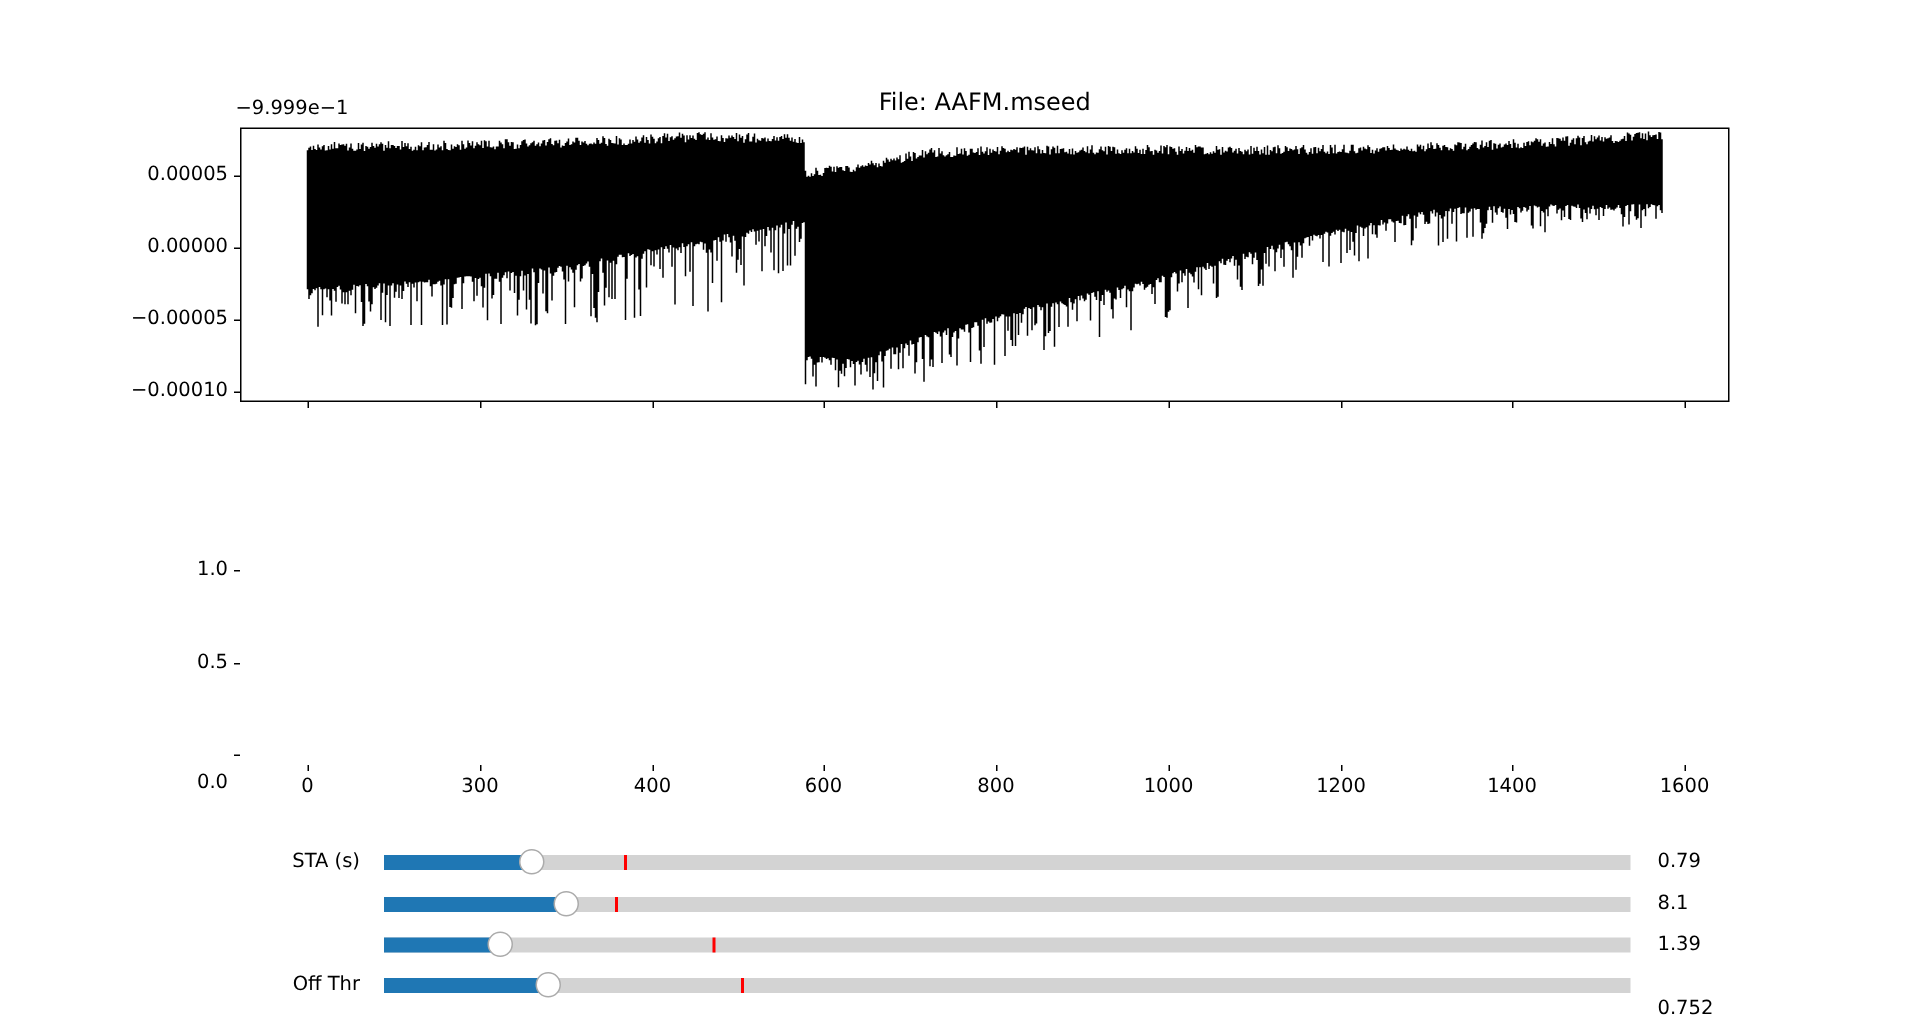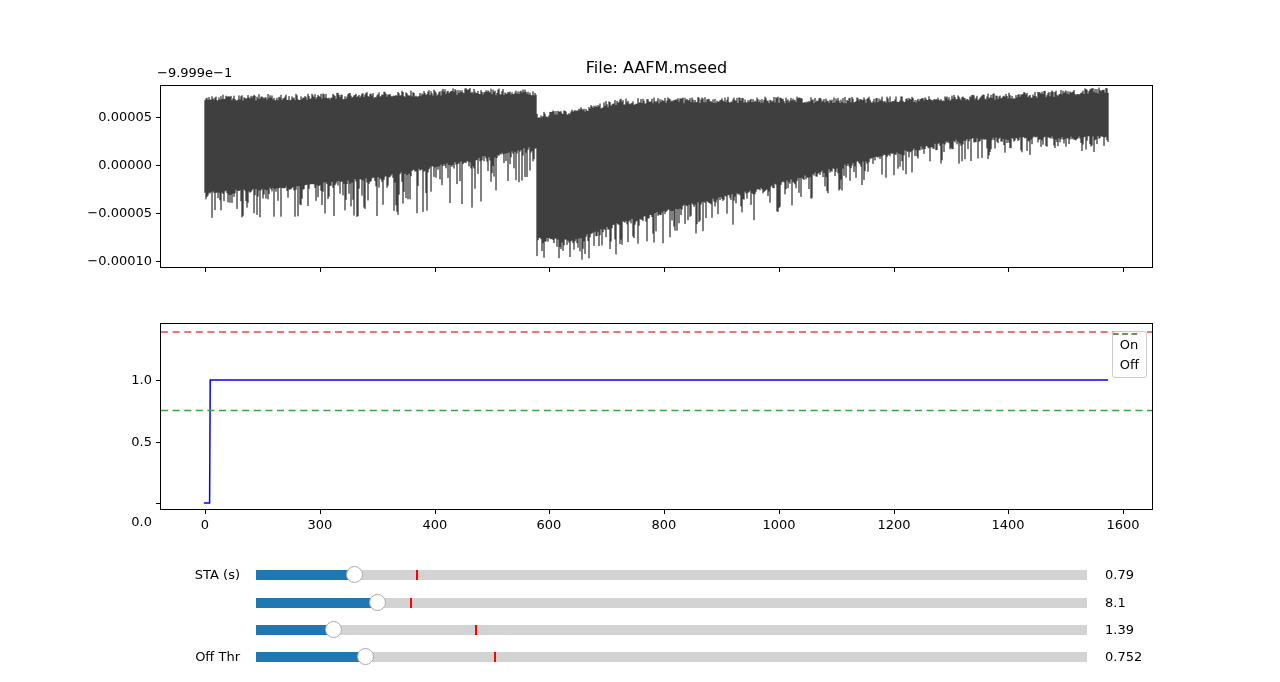--- a/index.html
+++ b/index.html
@@ -35,41 +35,20 @@
   <div class="offset-text">−9.999e−1</div>
 
   <div class="fig-title">File: AAFM.mseed</div>
 
   <div class="axes" id="ax-wave" style="left:160px;top:85px;width:993px;height:183px;">
     <svg id="wave-svg" width="991" height="181" viewBox="0 0 991 181">
         <path d="M44 14.2V106.8M45 12.5V113.3M46 11.7V110.9M47 14.0V109.5M48 11.1V106.7M49 13.4V107.5M50 14.0V106.1M51 10.3V131.8M52 12.4V105.3M53 13.6V106.8M54 11.5V124.1M55 10.7V106.9M56 14.4V106.4M57 14.2V112.1M58 11.4V106.8M59 13.7V114.3M60 10.2V124.3M61 13.1V106.6M62 8.7V107.8M63 12.9V115.1M64 12.9V105.4M65 9.7V104.5M66 10.7V107.0M67 10.4V116.3M68 10.2V108.9M69 11.1V116.8M70 9.9V108.9M71 14.3V116.9M72 12.4V107.8M73 9.7V110.9M74 13.1V107.2M75 14.5V103.8M76 14.5V122.9M77 13.6V104.7M78 9.4V105.0M79 13.4V104.2M80 10.3V115.3M81 9.2V131.4M82 14.6V129.8M83 11.3V103.4M84 11.9V104.9M85 13.1V115.0M86 12.0V121.7M87 9.1V116.8M88 11.4V105.5M89 12.5V106.7M90 9.8V105.9M91 11.6V104.4M92 10.1V102.9M93 8.9V127.3M94 9.8V109.2M95 14.5V103.0M96 10.7V128.9M97 12.5V110.6M98 8.2V104.3M99 12.9V131.3M100 10.7V104.4M101 10.6V102.8M102 11.4V112.5M103 12.6V108.5M104 11.3V103.6M105 11.4V112.6M106 13.7V104.3M107 8.0V113.3M108 12.0V108.0M109 9.3V101.6M110 11.5V103.2M111 9.5V105.4M112 13.4V102.1M113 11.9V130.7M114 14.5V103.1M115 13.8V105.7M116 11.8V102.3M117 14.2V114.8M118 10.8V102.1M119 11.5V101.7M120 8.8V130.7M121 14.1V101.9M122 12.4V102.3M123 12.2V102.1M124 10.6V102.2M125 8.7V100.5M126 13.9V104.8M127 13.9V111.7M128 10.1V103.5M129 14.3V103.5M130 13.7V103.2M131 10.4V101.9M132 12.4V101.2M133 11.5V104.4M134 14.1V130.7M135 7.9V103.7M136 9.3V100.1M137 13.3V130.3M138 14.0V100.2M139 14.1V118.6M140 10.4V119.2M141 13.2V112.7M142 11.5V103.5M143 12.0V103.2M144 10.1V99.2M145 10.9V99.0M146 13.8V98.6M147 7.8V120.0M148 10.1V102.9M149 13.1V98.3M150 12.3V98.2M151 7.7V98.2M152 9.4V98.1M153 11.0V98.3M154 8.1V101.9M155 12.9V114.8M156 11.1V99.3M157 8.8V111.2M158 10.1V100.0M159 10.9V99.1M160 7.9V104.8M161 12.6V119.0M162 7.5V105.8M163 8.1V96.5M164 11.7V127.5M165 7.9V96.3M166 12.1V98.1M167 12.4V113.0M168 11.7V110.7M169 13.5V99.8M170 11.7V99.8M171 11.6V95.9M172 7.9V101.8M173 9.0V130.0M174 10.1V99.2M175 12.8V97.5M176 6.9V95.5M177 6.9V99.5M178 8.9V95.0M179 11.2V107.6M180 8.7V96.0M181 8.8V95.4M182 13.3V109.3M183 13.1V97.8M184 10.3V124.4M185 12.9V113.8M186 10.6V98.1M187 8.2V94.5M188 7.3V107.7M189 7.0V97.7M190 9.7V120.4M191 11.6V96.7M192 10.8V113.8M193 9.5V129.6M194 8.9V93.0M195 7.8V95.5M196 11.1V130.8M197 10.1V130.2M198 9.0V102.7M199 11.5V93.0M200 9.6V93.6M201 7.7V109.6M202 7.3V94.4M203 11.0V121.5M204 8.6V122.9M205 6.9V92.4M206 6.2V96.4M207 10.0V114.4M208 10.8V97.8M209 7.9V95.7M210 7.6V95.4M211 9.5V92.5M212 7.1V91.4M213 12.3V91.9M214 11.0V95.0M215 11.4V100.3M216 9.4V130.0M217 8.3V91.1M218 6.3V101.6M219 10.6V92.2M220 10.2V93.6M221 8.4V95.9M222 9.0V118.8M223 5.8V93.8M224 5.9V90.8M225 7.8V90.0M226 10.6V101.7M227 8.3V99.7M228 9.0V91.3M229 8.0V90.9M230 9.8V89.6M231 10.9V88.3M232 9.8V91.8M233 9.7V124.8M234 10.1V96.6M235 9.0V119.3M236 9.8V125.8M237 6.0V128.8M238 7.3V108.7M239 9.8V88.1M240 9.2V86.3M241 4.8V95.8M242 6.0V117.6M243 10.0V105.8M244 11.1V87.7M245 6.5V112.1M246 7.3V89.2M247 9.3V113.3M248 9.5V87.8M249 9.6V113.3M250 4.6V90.2M251 10.4V85.1M252 6.2V83.8M253 7.0V83.8M254 10.7V85.5M255 9.7V85.3M256 10.7V127.3M257 10.6V99.9M258 9.9V82.9M259 7.0V84.6M260 9.7V84.0M261 7.4V83.4M262 8.5V125.9M263 5.0V85.7M264 7.0V84.8M265 9.1V107.0M266 8.2V124.6M267 5.6V86.5M268 4.2V83.2M269 9.2V81.5M270 5.3V105.7M271 7.4V80.2M272 9.6V80.5M273 3.7V90.9M274 5.2V81.5M275 6.5V91.7M276 9.5V80.8M277 8.4V83.7M278 6.1V80.4M279 5.3V93.4M280 9.5V78.8M281 4.6V99.2M282 2.9V80.0M283 5.7V78.1M284 3.2V79.8M285 8.0V82.3M286 5.5V77.4M287 4.8V91.9M288 7.2V79.0M289 6.1V117.0M290 5.0V79.6M291 4.8V80.8M292 2.4V78.8M293 5.8V82.6M294 3.1V76.1M295 4.4V78.6M296 8.8V98.1M297 4.2V78.1M298 7.0V76.8M299 4.2V95.1M300 6.0V75.5M301 4.3V118.0M302 6.5V78.1M303 7.3V76.8M304 2.6V76.5M305 2.2V76.9M306 3.5V75.2M307 4.0V75.5M308 3.1V80.5M309 2.1V76.3M310 7.0V82.5M311 5.7V121.6M312 7.3V80.4M313 2.9V82.4M314 5.6V102.7M315 7.2V74.4M316 6.9V74.0M317 5.0V87.9M318 8.0V72.1M319 8.1V75.2M320 4.1V115.5M321 6.0V74.3M322 8.6V70.3M323 6.2V75.2M324 6.3V70.0M325 4.3V72.2M326 5.8V75.6M327 4.4V85.0M328 5.4V71.2M329 6.6V74.5M330 2.7V95.8M331 8.2V87.2M332 3.6V80.0M333 5.8V90.6M334 4.7V71.6M335 9.2V104.4M336 6.9V72.0M337 3.7V69.1M338 2.6V69.8M339 8.3V67.7M340 8.4V68.6M341 5.1V66.8M342 3.0V68.3M343 9.0V77.1M344 6.5V67.8M345 7.5V75.0M346 7.9V67.1M347 6.0V94.9M348 6.4V66.7M349 5.6V78.2M350 8.4V71.3M351 6.3V65.4M352 8.0V67.7M353 8.2V82.3M354 6.6V65.9M355 4.7V94.2M356 7.6V67.5M357 5.5V64.3M358 7.9V96.2M359 5.4V65.6M360 4.7V63.9M361 6.6V94.6M362 3.5V69.6M363 5.9V62.3M364 3.5V91.0M365 5.8V66.6M366 7.8V91.0M367 5.7V63.8M368 8.5V61.3M369 6.7V84.5M370 9.0V66.5M371 9.4V65.1M372 5.3V75.3M373 9.4V73.2M374 7.0V62.7M375 8.8V62.2M376 27.9V170.1M377 31.9V154.1M378 31.2V152.0M379 31.9V151.7M380 29.5V153.1M381 31.3V165.0M382 30.1V157.2M383 25.9V171.7M384 27.8V155.6M385 30.7V155.5M386 30.5V152.0M387 31.4V155.7M388 29.4V152.0M389 26.0V152.5M390 25.8V153.3M391 26.0V152.9M392 24.5V154.1M393 25.2V157.1M394 28.4V152.5M395 25.1V152.7M396 28.6V160.8M397 24.8V153.6M398 25.9V172.2M399 25.4V161.1M400 25.3V163.1M401 27.5V156.5M402 28.0V164.9M403 24.6V159.4M404 24.7V153.4M405 25.6V153.6M406 28.5V158.9M407 28.6V154.6M408 27.1V156.6M409 28.2V171.0M410 25.5V155.3M411 23.7V154.5M412 25.8V157.0M413 24.8V163.7M414 24.1V155.3M415 25.2V153.2M416 24.4V157.1M417 24.6V161.6M418 22.7V152.5M419 23.6V165.4M420 21.2V152.1M421 22.9V173.7M422 24.2V162.8M423 22.7V155.5M424 25.5V168.0M425 23.0V150.8M426 24.6V148.3M427 25.0V155.0M428 21.1V172.3M429 22.5V151.3M430 19.2V147.8M431 20.4V147.5M432 21.8V146.5M433 19.8V159.9M434 20.9V145.6M435 19.6V150.2M436 21.0V150.1M437 19.0V145.7M438 20.2V160.1M439 17.5V149.2M440 22.5V143.3M441 22.0V159.5M442 21.4V146.2M443 16.4V143.0M444 19.9V144.0M445 15.1V151.1M446 18.3V141.0M447 21.3V143.7M448 15.4V143.3M449 16.0V163.0M450 19.7V155.5M451 18.6V142.2M452 17.7V139.0M453 17.6V138.6M454 14.0V153.4M455 19.0V168.5M456 14.8V137.3M457 16.8V138.4M458 15.9V138.8M459 13.6V158.1M460 12.7V153.7M461 15.7V158.7M462 14.1V135.3M463 18.7V135.9M464 18.4V136.7M465 12.6V135.0M466 16.4V138.4M467 14.8V156.0M468 17.5V135.6M469 18.3V134.4M470 17.5V137.4M471 16.9V132.8M472 15.3V150.4M473 18.6V152.0M474 18.6V138.7M475 17.7V135.7M476 17.9V134.7M477 12.2V157.7M478 16.7V139.7M479 16.4V132.9M480 13.1V133.7M481 17.0V133.6M482 12.8V135.1M483 14.6V130.5M484 17.8V130.2M485 17.2V135.6M486 13.2V155.4M487 13.2V132.6M488 15.6V132.2M489 16.0V128.9M490 15.4V128.9M491 12.8V131.1M492 17.3V147.7M493 11.6V156.5M494 15.2V127.1M495 16.3V145.3M496 14.8V126.1M497 12.1V129.8M498 17.4V128.3M499 13.2V129.2M500 15.8V129.0M501 13.7V126.6M502 14.6V157.2M503 15.0V125.0M504 12.0V128.2M505 16.9V125.9M506 14.5V124.9M507 11.5V123.5M508 12.6V123.7M509 13.1V151.3M510 15.5V125.0M511 14.5V134.5M512 15.3V125.0M513 13.9V140.6M514 14.2V144.7M515 13.3V122.9M516 13.8V144.7M517 12.2V123.3M518 15.7V137.3M519 12.5V122.7M520 12.6V129.1M521 12.3V123.5M522 11.6V119.9M523 17.2V118.7M524 11.8V137.9M525 14.2V119.3M526 12.9V120.0M527 14.2V134.2M528 14.4V118.8M529 12.2V130.8M530 16.1V129.7M531 11.5V117.4M532 13.5V118.5M533 16.3V120.9M534 14.0V118.8M535 16.0V147.4M536 16.2V138.1M537 11.1V116.4M538 11.7V136.0M539 17.0V134.6M540 13.5V118.5M541 11.6V116.1M542 12.5V145.2M543 16.2V115.7M544 11.1V116.9M545 16.2V132.0M546 13.3V115.0M547 13.2V116.2M548 12.9V116.9M549 15.5V117.3M550 15.1V118.3M551 16.4V131.8M552 13.4V112.6M553 16.9V115.5M554 13.0V120.5M555 17.0V116.4M556 14.7V113.5M557 15.9V128.2M558 15.5V111.3M559 14.4V114.1M560 13.9V111.0M561 12.3V113.0M562 14.6V114.9M563 15.5V113.8M564 11.5V109.7M565 16.1V110.5M566 13.7V127.7M567 10.8V109.3M568 15.9V108.9M569 16.9V111.8M570 15.6V114.0M571 15.8V108.2M572 13.5V138.7M573 11.6V114.7M574 14.2V110.6M575 14.9V117.4M576 11.9V107.2M577 17.0V108.5M578 11.3V107.6M579 11.9V109.2M580 14.7V120.2M581 11.9V126.4M582 12.1V113.0M583 16.5V113.7M584 13.6V105.6M585 16.1V107.4M586 16.7V112.7M587 14.2V106.8M588 15.8V106.2M589 13.9V104.5M590 12.9V118.9M591 16.1V107.0M592 13.2V108.2M593 16.1V134.2M594 14.6V108.2M595 15.7V105.7M596 11.5V103.2M597 13.1V103.5M598 16.0V103.2M599 13.8V104.3M600 16.7V101.9M601 13.1V103.4M602 16.6V107.2M603 14.0V105.8M604 10.7V105.1M605 12.2V103.9M606 14.8V103.4M607 14.7V110.0M608 17.2V105.5M609 13.8V116.7M610 14.3V100.6M611 15.8V99.5M612 14.7V102.2M613 11.0V102.1M614 16.4V97.8M615 11.3V98.6M616 12.1V125.4M617 10.7V125.9M618 16.9V121.9M619 11.6V120.8M620 12.0V98.9M621 13.1V96.2M622 12.8V95.4M623 15.2V96.4M624 17.2V108.4M625 11.6V103.0M626 14.6V94.4M627 13.4V102.2M628 16.3V96.1M629 14.5V97.8M630 12.0V93.4M631 14.6V119.4M632 12.7V95.8M633 14.5V96.9M634 13.8V98.3M635 15.9V102.3M636 10.6V95.1M637 12.2V92.2M638 11.6V106.8M639 11.7V92.1M640 12.4V110.9M641 12.4V91.9M642 16.8V93.0M643 16.5V94.0M644 16.0V89.4M645 16.8V93.3M646 15.5V91.2M647 16.5V91.8M648 14.9V103.0M649 15.8V91.2M650 11.3V112.7M651 13.8V111.9M652 13.5V88.2M653 17.2V89.5M654 12.0V86.5M655 15.7V90.5M656 14.5V90.7M657 15.0V87.8M658 12.3V86.7M659 11.8V88.9M660 12.7V86.3M661 15.6V84.6M662 14.5V91.2M663 13.1V87.1M664 16.4V100.4M665 12.6V91.0M666 14.6V105.1M667 15.1V107.3M668 16.8V83.2M669 13.8V86.6M670 14.9V85.1M671 13.7V85.5M672 17.0V82.1M673 11.4V83.1M674 16.5V90.1M675 12.5V85.8M676 14.7V82.4M677 11.9V87.3M678 14.6V104.6M679 17.0V103.1M680 13.7V93.6M681 16.1V104.5M682 12.0V82.6M683 17.2V89.8M684 11.0V78.6M685 17.2V91.6M686 14.0V80.0M687 14.9V77.8M688 12.2V80.3M689 11.8V94.8M690 16.2V82.2M691 10.9V79.6M692 12.8V77.2M693 16.5V86.0M694 16.0V80.4M695 15.2V91.8M696 11.4V75.5M697 12.2V75.2M698 14.6V76.9M699 13.0V78.2M700 13.3V80.8M701 14.2V99.1M702 13.7V75.6M703 11.4V93.9M704 13.5V85.2M705 16.7V75.5M706 12.8V77.7M707 12.2V85.8M708 10.7V76.2M709 13.7V72.8M710 15.8V72.4M711 17.0V72.0M712 15.3V77.9M713 12.8V71.4M714 16.5V74.4M715 12.2V70.5M716 12.0V71.2M717 16.2V71.5M718 12.5V70.6M719 14.9V73.0M720 13.4V70.6M721 10.6V88.6M722 15.1V69.8M723 16.2V68.5M724 15.0V69.0M725 16.6V91.7M726 10.7V71.1M727 12.4V69.4M728 16.1V68.5M729 10.5V70.3M730 16.3V67.1M731 15.4V68.0M732 15.0V67.1M733 15.3V89.3M734 13.5V68.5M735 10.5V68.8M736 15.7V66.5M737 15.9V82.7M738 16.1V67.9M739 14.5V80.7M740 10.5V68.6M741 10.5V75.1M742 14.9V84.4M743 16.1V69.4M744 15.8V64.4M745 12.9V88.2M746 12.3V65.2M747 14.3V65.8M748 11.9V71.3M749 13.0V66.3M750 13.5V65.5M751 10.8V86.4M752 12.0V64.4M753 16.0V62.6M754 13.9V70.1M755 16.4V64.2M756 14.3V70.3M757 12.8V72.5M758 15.2V64.2M759 13.2V64.3M760 12.9V60.6M761 12.1V63.7M762 12.2V62.4M763 14.4V67.8M764 11.4V63.0M765 12.6V60.2M766 14.0V60.1M767 13.9V61.6M768 10.3V62.3M769 13.0V75.4M770 13.8V61.4M771 14.1V61.2M772 14.7V62.7M773 13.0V62.9M774 13.8V57.8M775 13.1V64.1M776 13.6V64.0M777 11.7V58.2M778 13.8V56.9M779 14.6V59.8M780 13.1V77.5M781 14.8V74.3M782 14.5V57.7M783 15.1V66.1M784 10.4V58.5M785 11.7V55.6M786 10.5V56.8M787 13.5V55.4M788 11.2V57.2M789 14.8V63.3M790 13.5V61.8M791 9.6V63.3M792 12.6V63.0M793 8.9V54.9M794 10.9V56.4M795 13.3V53.8M796 13.1V58.3M797 9.5V55.7M798 10.7V77.6M799 12.5V57.4M800 14.1V59.7M801 11.2V75.3M802 10.6V58.3M803 12.0V54.7M804 12.2V73.2M805 14.2V54.8M806 12.9V53.0M807 13.4V63.1M808 14.5V55.3M809 10.4V53.1M810 10.9V75.0M811 8.9V52.6M812 9.0V52.1M813 9.4V56.6M814 13.5V56.2M815 11.8V56.1M816 9.8V52.3M817 14.2V72.5M818 13.3V55.8M819 11.8V55.0M820 10.7V53.2M821 9.6V71.9M822 8.6V52.8M823 8.8V53.8M824 12.7V53.3M825 13.5V53.3M826 10.5V62.3M827 7.6V73.1M828 12.3V69.5M829 11.4V66.0M830 8.8V63.2M831 12.0V54.2M832 7.9V51.8M833 7.4V54.0M834 13.8V62.5M835 9.5V51.5M836 9.8V55.7M837 13.0V57.1M838 10.5V52.8M839 9.6V51.6M840 12.3V55.4M841 11.8V55.9M842 10.4V53.1M843 9.7V59.1M844 10.7V66.7M845 8.0V53.4M846 10.0V57.0M847 12.6V54.0M848 6.8V56.7M849 9.2V62.0M850 12.4V62.3M851 9.9V52.0M852 12.8V52.9M853 12.1V55.6M854 12.7V54.5M855 9.1V52.0M856 11.4V52.5M857 8.7V55.0M858 8.2V53.9M859 10.8V51.3M860 8.3V64.4M861 8.9V66.3M862 7.9V51.0M863 6.1V51.5M864 6.8V52.4M865 8.5V51.9M866 6.9V64.9M867 11.2V54.7M868 9.7V55.6M869 9.0V68.9M870 11.8V53.5M871 11.6V58.2M872 8.6V51.7M873 10.0V50.4M874 6.1V51.0M875 10.2V51.4M876 11.7V50.7M877 6.0V56.4M878 6.2V53.9M879 6.5V53.0M880 7.8V60.8M881 5.7V54.3M882 7.9V58.7M883 5.0V51.4M884 4.8V50.6M885 11.2V60.0M886 9.2V60.7M887 7.2V51.1M888 6.1V51.7M889 10.2V51.8M890 6.2V52.6M891 4.5V50.4M892 5.7V52.7M893 10.9V59.6M894 6.0V62.0M895 4.7V53.6M896 8.9V56.0M897 10.2V60.1M898 8.3V52.3M899 7.9V56.3M900 4.0V53.4M901 8.3V51.1M902 4.8V53.5M903 6.9V57.5M904 5.6V53.2M905 4.4V60.7M906 7.7V52.0M907 5.3V52.6M908 8.3V58.0M909 5.5V53.4M910 6.5V50.6M911 6.2V53.2M912 5.6V52.3M913 4.1V53.8M914 8.0V53.7M915 9.3V54.4M916 8.0V53.1M917 8.1V52.3M918 8.6V50.6M919 7.9V52.6M920 6.9V56.9M921 6.5V65.0M922 4.7V58.6M923 8.0V51.3M924 2.4V50.7M925 3.0V63.6M926 3.8V54.8M927 7.7V50.3M928 5.1V50.2M929 3.4V58.1M930 2.6V60.5M931 2.5V59.5M932 2.1V50.4M933 6.1V66.0M934 2.9V54.2M935 6.7V53.3M936 3.0V58.1M937 7.5V50.2M938 1.6V52.8M939 4.1V52.0M940 5.3V50.2M941 4.2V50.6M942 4.0V50.9M943 3.6V59.9M944 6.6V51.5M945 2.0V50.7M946 2.3V54.2M947 6.9V56.0" stroke="#000000" stroke-width="1" fill="none"></path>
       </svg>
   </div>
 
-  <div class="axes" id="ax-trig" style="left:160px;top:323px;width:993px;height:187px;">
-    <svg id="trig-svg" width="991" height="185" viewBox="0 0 991 185">
-        <polyline points="42.9,179.0 48.6,179.0 49.2,56.0 947.1,56.0" stroke="#0000ff" stroke-width="1.5" fill="none"></polyline>
-        <line x1="0" y1="8.0" x2="991" y2="8.0" stroke="#f94040" stroke-width="1.5" stroke-dasharray="7 4.6"></line>
-        <line x1="0" y1="86.5" x2="991" y2="86.5" stroke="#38a24a" stroke-width="1.5" stroke-dasharray="7 4.6"></line>
-      </svg>
-    <div class="legend" id="legend">
-        <div class="legend-entry">
-          <svg width="28" height="4">
-            <line x1="0" y1="2" x2="28" y2="2" stroke="#f94040" stroke-width="1.7" stroke-dasharray="5.5 3.8"></line>
-          </svg>
-          <span>On</span>
-        </div>
-        <div class="legend-entry">
-          <svg width="28" height="4">
-            <line x1="0" y1="2" x2="28" y2="2" stroke="#38a24a" stroke-width="1.7" stroke-dasharray="5.5 3.8"></line>
-          </svg>
-          <span>Off</span>
-        </div>
-      </div>
-  </div>
 
   <div id="ticks-layer">
       <div class="tick-mark" style="left: 156px; top: 117px; width: 4px; height: 1px;"></div>
       <div class="tick-label y-lab" style="top: 109px; text-align: right;">0.00005</div>
       <div class="tick-mark" style="left: 156px; top: 165px; width: 4px; height: 1px;"></div>
       <div class="tick-label y-lab" style="top: 157px;">0.00000</div>
       <div class="tick-mark" style="left: 156px; top: 213px; width: 4px; height: 1px;"></div>
       <div class="tick-label y-lab" style="top: 205px;">−0.00005</div>
       <div class="tick-mark" style="left: 156px; top: 261px; width: 4px; height: 1px;"></div>
       <div class="tick-label y-lab" style="top: 253px;">−0.00010</div>
@@ -134,17 +113,17 @@
         </div>
         <div class="slider-value" style="top: 1px;">1.39</div>
       </div>
       <div style="position: absolute; left: 0px; top: 648px; width: 1066px; height: 18px;">
         <div class="slider-label" style="top: 1px;">Off Thr</div>
         <div class="slider-track" style="top: 4px; background: rgb(211, 211, 211);">
           <div class="slider-fill" style="width: 110px; background: rgb(31, 119, 180);"></div>
           <div class="slider-init" style="left: 238px; background: rgb(255, 0, 0);"></div>
           <div class="slider-handle" style="left: 101px;"></div>
         </div>
-        <div class="slider-value" style="top: 1px;">0.752</div>
+        <div class="slider-value" style="top: 17px;">0.752</div>
       </div>
     </div>
 
 </div>
 
 </body></html>

